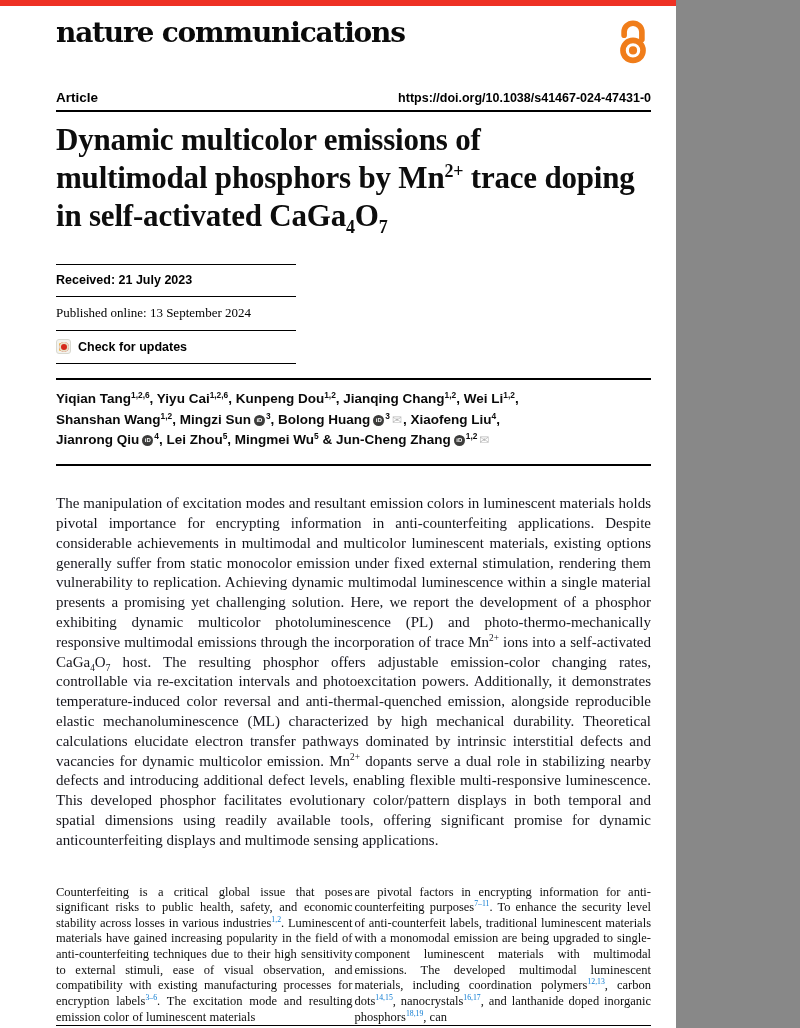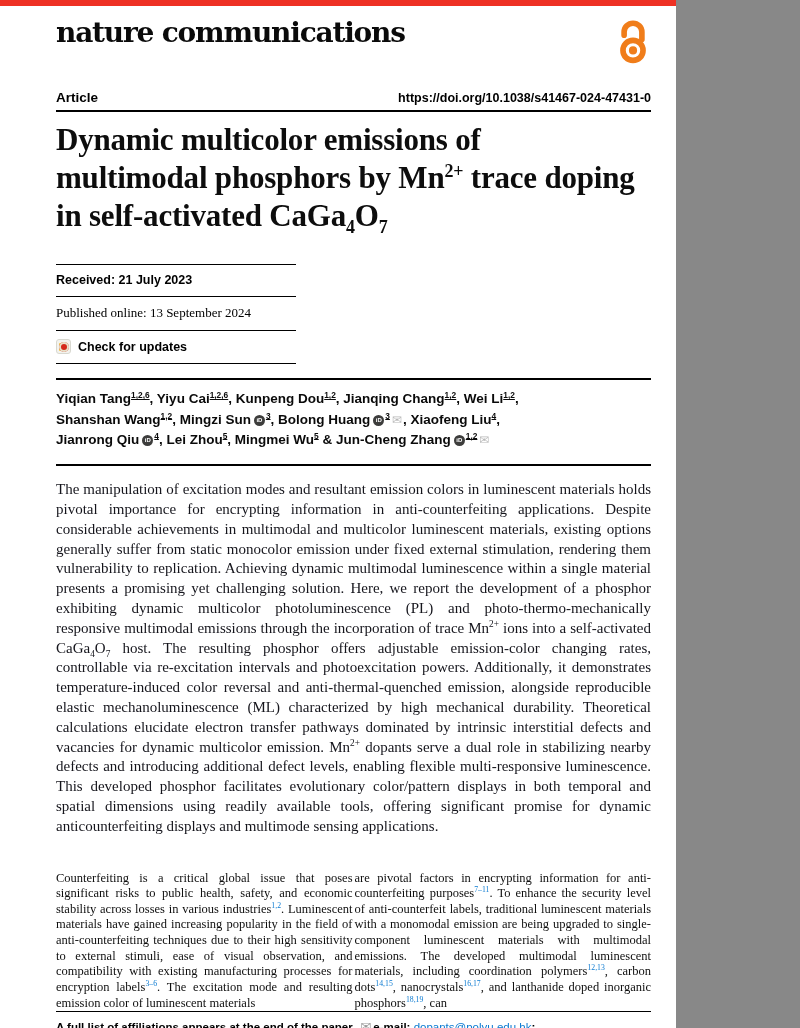--- a/index.html
+++ b/index.html
@@ -45,23 +45,23 @@
   .check-icon::before { content:''; position:absolute; left:1.5px; top:2.5px; width:4px; height:8.5px;
     background:#f6c83d; border-radius:1px; }
   .check-icon::after { content:''; position:absolute; right:1.5px; top:1.5px; width:10px; height:10px;
     border-radius:50%; background:#d5281b; box-shadow:inset 0 0 0 2px #e8e0c8; }
 
   .rightcol { flex:1; min-width:0; }
   .authors {
     border-top:2px solid #000; padding-top:9px;
     font-size:13.5px; font-weight:700; line-height:1.5; color:#0a0a0a;
   }
-  .authors sup { font-size:62%; line-height:0;text-decoration:underline; }
+  .authors sup { font-size:62%; line-height:0; }
   .abstract {
-    border-top:2px solid #000; margin-top:14px; padding-top:14px;
+    border-top:2px solid #000; margin-top:14px; padding-top:28px;
     font-family:"Liberation Serif","DejaVu Serif",serif; font-size:15px; line-height:1.32;
     text-align:justify; color:#15151c;
   }
   .abstract sup, .abstract sub { font-size:62%; line-height:0; }
 
   
   .bodycols {
     display:flex; gap:2px; margin-top:34px;
     font-family:"Liberation Serif","DejaVu Serif",serif; font-size:12.5px; line-height:1.25;
     text-align:justify; color:#0e0e0e;

